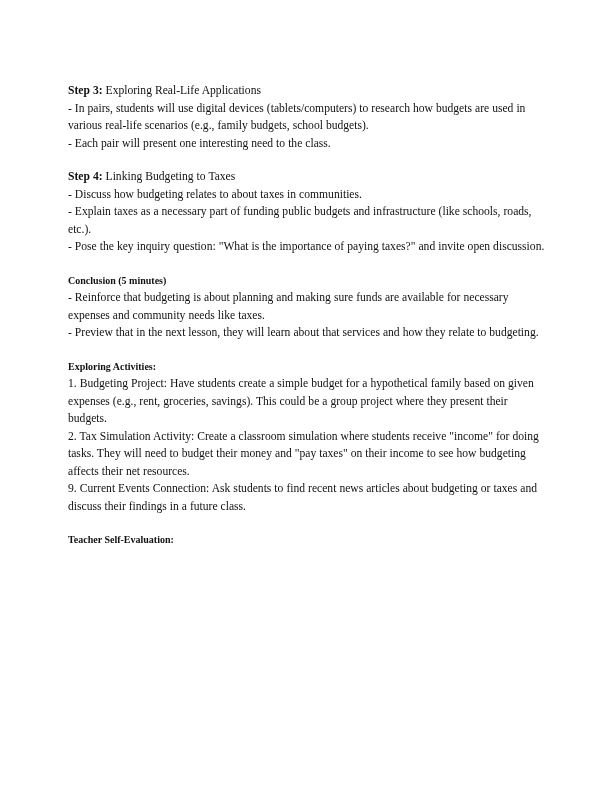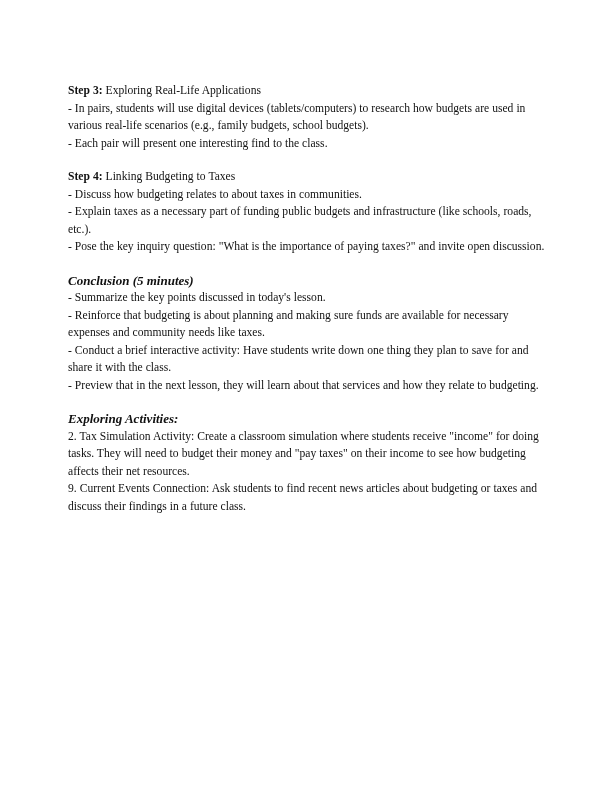--- a/index.html
+++ b/index.html
@@ -30,52 +30,53 @@
   }
   .para {
     font-size: 11.6px;
     line-height: 17.5px;
     text-align: left;
     margin: 0;
     white-space: normal;
     word-spacing: 0.1px;
   }
   .heading {
-    font-size: 13px;
+    font-size: 10px;
     line-height: 17.5px;
     font-weight: bold;
     margin: 0;
-    font-style: italic;
   }
   .lead {
     font-weight: bold;
   }
 </style>
 </head>
 <body>
 
 <div class="page">
   <div class="doc-body" id="doc-body">
       <div class="block">
         <p class="para"><span class="lead">Step 3:</span><span> Exploring Real-Life Applications</span></p>
         <p class="para">- In pairs, students will use digital devices (tablets/computers) to research how budgets are used in various real-life scenarios (e.g., family budgets, school budgets).</p>
-        <p class="para">- Each pair will present one interesting find to the class.</p>
+        <p class="para">- Each pair will present one interesting need to the class.</p>
       </div>
       <div class="block">
         <p class="para"><span class="lead">Step 4:</span><span> Linking Budgeting to Taxes</span></p>
         <p class="para">- Discuss how budgeting relates to about taxes in communities.</p>
         <p class="para">- Explain taxes as a necessary part of funding public budgets and infrastructure (like schools, roads, etc.).</p>
         <p class="para">- Pose the key inquiry question: "What is the importance of paying taxes?" and invite open discussion.</p>
       </div>
       <div class="block">
         <p class="heading"><span class="lead">Conclusion (5 minutes)</span></p>
-        <p class="para">- Summarize the key points discussed in today's lesson.</p>
         <p class="para">- Reinforce that budgeting is about planning and making sure funds are available for necessary expenses and community needs like taxes.</p>
-        <p class="para">- Conduct a brief interactive activity: Have students write down one thing they plan to save for and share it with the class.</p>
         <p class="para">- Preview that in the next lesson, they will learn about that services and how they relate to budgeting.</p>
       </div>
       <div class="block">
         <p class="heading"><span class="lead">Exploring Activities:</span></p>
+        <p class="para">1. Budgeting Project: Have students create a simple budget for a hypothetical family based on given expenses (e.g., rent, groceries, savings). This could be a group project where they present their budgets.</p>
         <p class="para">2. Tax Simulation Activity: Create a classroom simulation where students receive "income" for doing tasks. They will need to budget their money and "pay taxes" on their income to see how budgeting affects their net resources.</p>
         <p class="para">9. Current Events Connection: Ask students to find recent news articles about budgeting or taxes and discuss their findings in a future class.</p>
+      </div>
+      <div class="block">
+        <p class="heading"><span class="lead">Teacher Self-Evaluation:</span></p>
       </div>
     </div>
 </div>
 
 </body></html>

